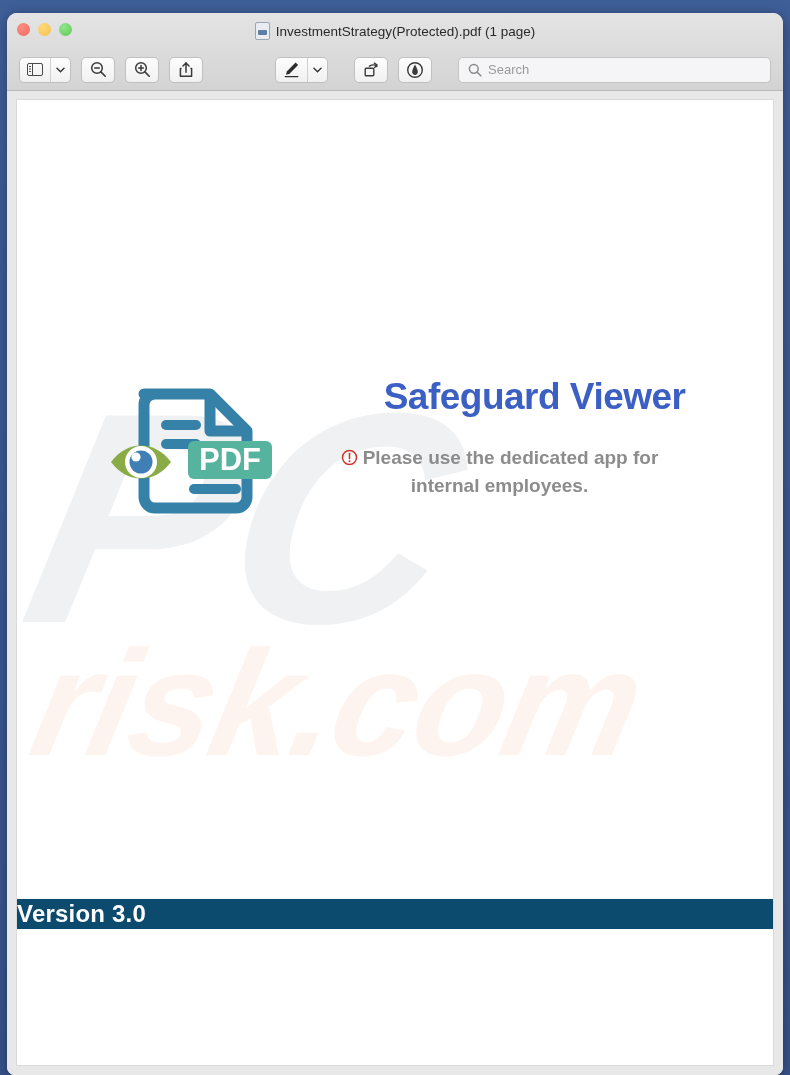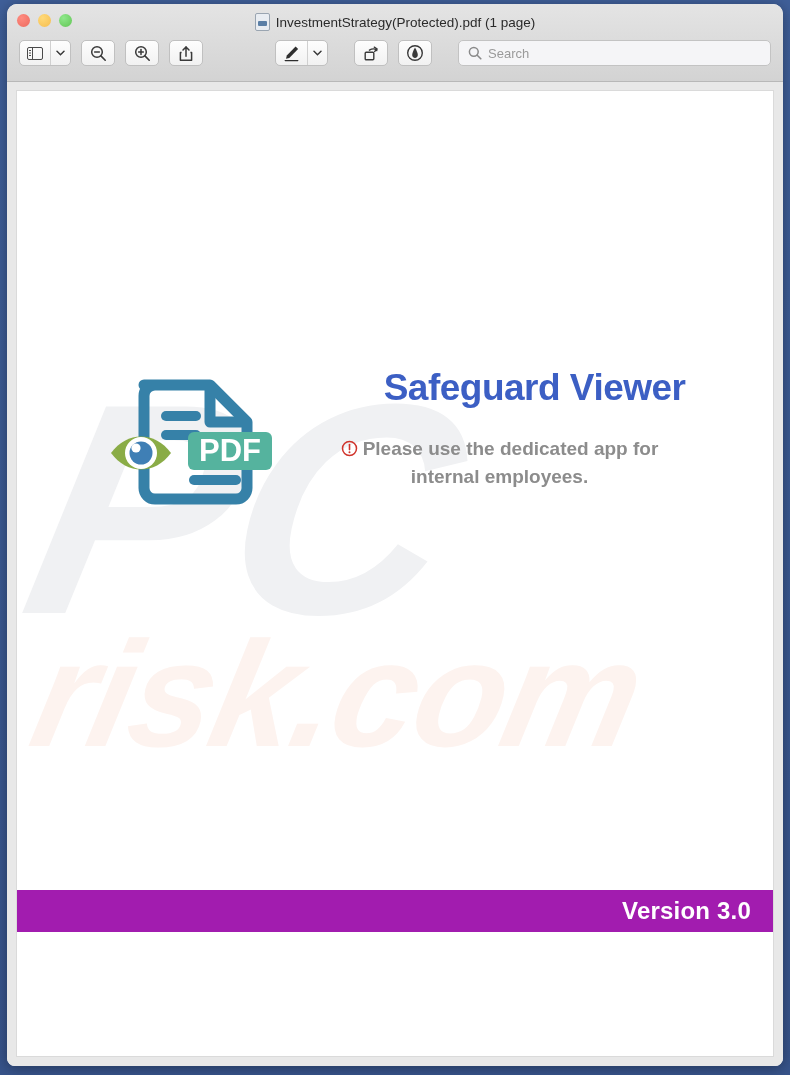--- a/index.html
+++ b/index.html
@@ -18,21 +18,21 @@
   
   #desktop {
     position: absolute;
     inset: 0;
     background: linear-gradient(180deg, #3f5f99 0%, #37538a 100%);
   }
 
   #window {
     position: absolute;
     left: 7px;
-    top: 4px;
+    top: 13px;
     width: 776px;
     height: 1062px;
     background: #ffffff;
     border-radius: 10px 10px 8px 8px;
     box-shadow: 0 2px 14px rgba(0,0,0,0.35);
     overflow: hidden;
     display: flex;
     flex-direction: column;
   }
 
@@ -92,21 +92,21 @@
     background: #5b7fa6;
     border-radius: 1px;
   }
 
   
   #toolbar {
     height: 42px;
     background: linear-gradient(180deg, #dcdcdc 0%, #d3d3d3 100%);
     border-bottom: 1px solid #b8b8b8;
     display: flex;
-    align-items: flex-start;
+    align-items: center;
     padding: 0 12px;
     gap: 10px;
     flex: 0 0 auto;
     box-sizing: border-box;
   }
   .tb-btn {
     height: 26px;
     min-width: 34px;
     background: linear-gradient(180deg, #fdfdfd 0%, #f1f1f1 100%);
     border: 1px solid #c0c0c0;
@@ -237,25 +237,25 @@
     vertical-align: -2px;
     margin-right: 5px;
   }
 
   
   #version-banner {
     position: absolute;
     left: 0;
     right: 0;
     top: 799px;
-    height: 42px;
-    background: #a21caf;
-    display: flex;
-    align-items: center;
-    justify-content: flex-end;
+    height: 30px;
+    background: #0c4a6e;
+    display: flex;
+    align-items: center;
+    justify-content: flex-start;
     padding-right: 22px;
     box-sizing: border-box;
   }
   #version-text {
     font-size: 24px;
     font-weight: 700;
     color: #ffffff;
     letter-spacing: 0.2px;
   }
 </style>

